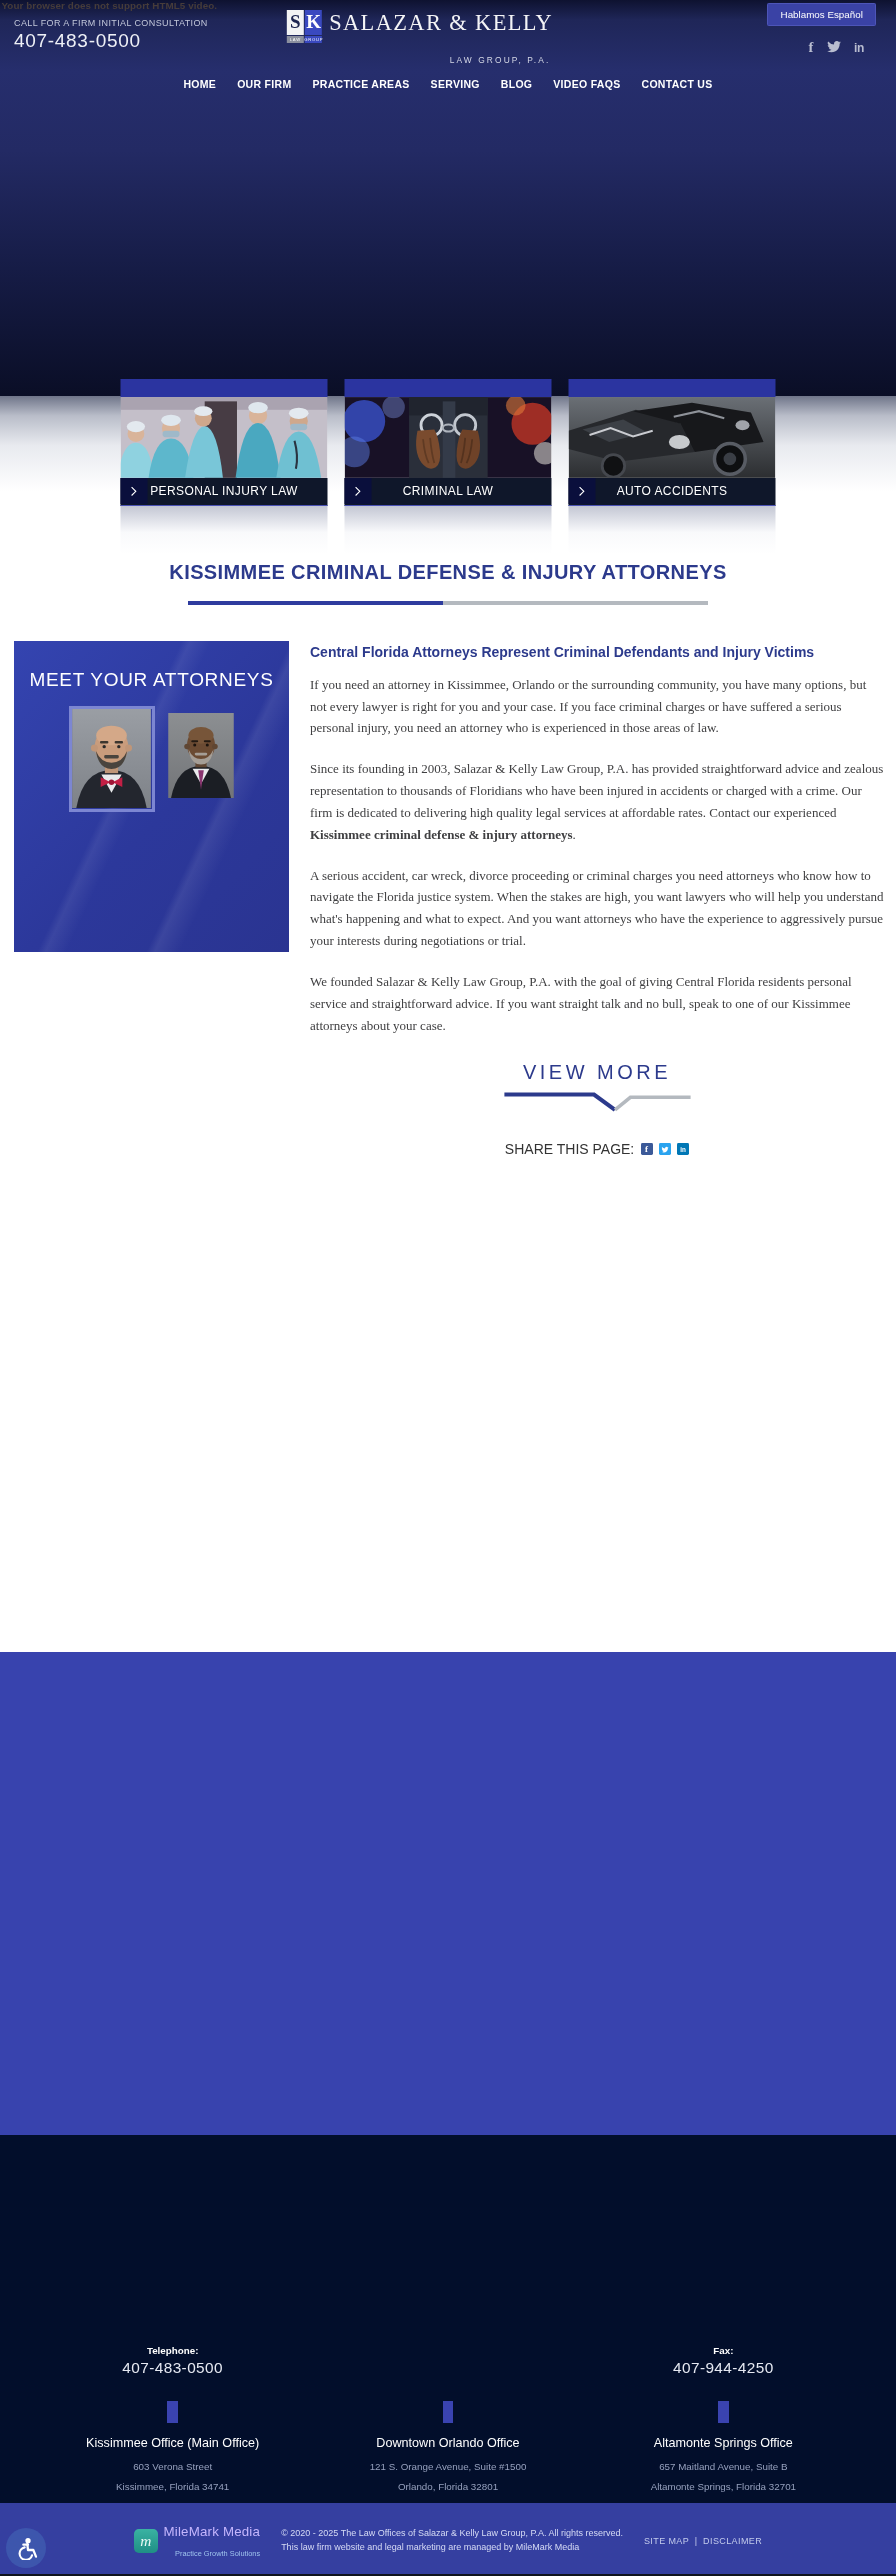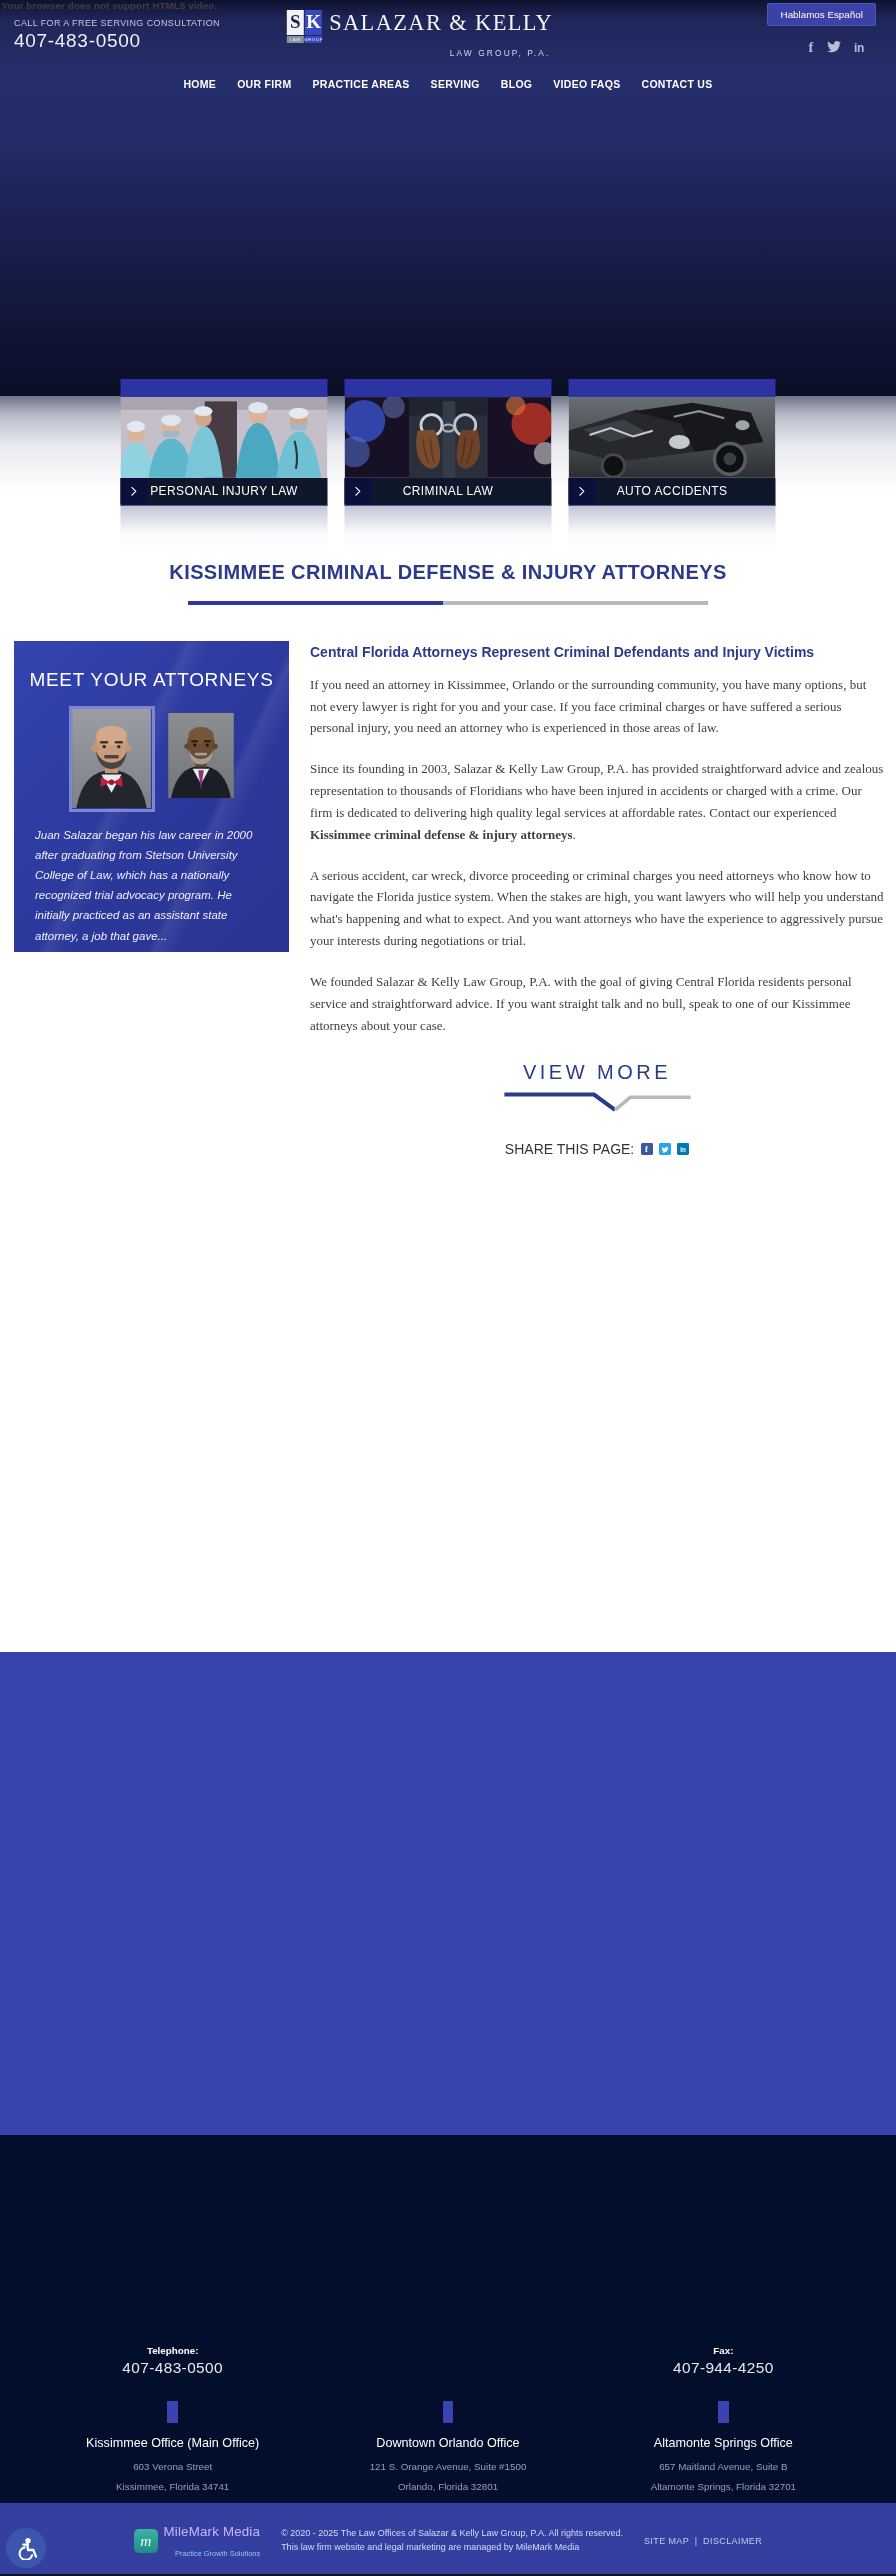--- a/index.html
+++ b/index.html
@@ -15,21 +15,21 @@
   .call-label { font-size:9px; color:#c3c8da; letter-spacing:0.4px; }
   .call-phone { font-size:19px; color:#eef0f6; letter-spacing:0.7px; margin-top:2.1px; }
   .logo-block { position:absolute; left:420px; top:9.8px; transform:translateX(-50%); display:flex; align-items:flex-start; gap:7px; }
   .sk-mark { display:grid; grid-template-columns:17px 17px; grid-template-rows:25px 7px; gap:1.4px; }
   .sk-s { background:#f2f3f5; color:#1c2450; font-family:"Liberation Serif",serif; font-size:19px; font-weight:bold; display:flex; align-items:center; justify-content:center; }
   .sk-k { background:#3a49c0; color:#fff; font-family:"Liberation Serif",serif; font-size:19px; font-weight:bold; display:flex; align-items:center; justify-content:center; }
   .sk-law { background:#8a8f9e; color:#fff; font-size:4.2px; letter-spacing:0.7px; display:flex; align-items:center; justify-content:center; }
   .sk-group { background:#3a49c0; color:#fff; font-size:4.2px; letter-spacing:0.7px; display:flex; align-items:center; justify-content:center; }
   .logo-text {}
   .logo-name { font-family:"Liberation Serif",serif; font-size:22.4px; color:#f4f4f6; letter-spacing:1.4px; white-space:nowrap; }
-  .logo-tagline { font-size:8.4px; color:#d5d8e6; letter-spacing:2.1px; text-align:right; margin-top:12px; padding-right:2.8px; }
+  .logo-tagline { font-size:8.4px; color:#d5d8e6; letter-spacing:2.1px; text-align:right; margin-top:19px; padding-right:2.8px; }
   .lang-btn { position:absolute; right:19.6px; top:2.8px; background:#3a42a5; border:0.7px solid #4d55b8; color:#fff; font-size:9.8px; padding:4.9px 12.6px; border-radius:1.4px; cursor:pointer; }
   .social-row { position:absolute; right:32px; top:39px; display:flex; align-items:center; gap:12.6px; color:#b9bdd0; }
   .soc-f { font-family:"Liberation Serif",serif; font-weight:bold; font-size:14.7px; }
   .soc-in { font-weight:bold; font-size:12px; letter-spacing:-0.3px; }
   .nav { position:absolute; top:78px; left:0; width:100%; display:flex; justify-content:center; gap:21px; }
   .nav-item { color:#fff; font-size:10.5px; font-weight:bold; letter-spacing:0.3px; cursor:pointer; }
 
   
   .cards-row { position:absolute; top:379px; left:50%; transform:translateX(-50%); width:655px; display:flex; justify-content:space-between; z-index:5; }
   .card { width:207px; cursor:pointer; }
@@ -103,21 +103,21 @@
 </style>
 </head>
 <body>
 
 <div class="page">
 
   <div class="hero">
     <div class="video-fallback">Your browser does not support HTML5 video.</div>
 
     <div class="call-block">
-      <div class="call-label">CALL FOR A FREE SERVING CONSULTATION</div>
+      <div class="call-label">CALL FOR A FIRM INITIAL CONSULTATION</div>
       <div class="call-phone">407-483-0500</div>
     </div>
 
     <div class="logo-block">
       <div class="sk-mark">
         <div class="sk-s">S</div>
         <div class="sk-k">K</div>
         <div class="sk-law">LAW</div>
         <div class="sk-group">GROUP</div>
       </div>
@@ -318,21 +318,20 @@
               <circle cx="67" cy="48" r="4" fill="#5f4633"></circle>
             <path d="M29 52 q3 22 18 22 q15 0 18 -22 q-6 14 -18 14 q-12 0 -18 -14 Z" fill="#a59e96"></path>
             <rect x="38" y="57" width="18" height="4" rx="2" fill="#a59e96"></rect>
             <rect x="33" y="39" width="10" height="3" rx="1.5" fill="#241a12"></rect>
             <rect x="51" y="39" width="10" height="3" rx="1.5" fill="#241a12"></rect>
             <circle cx="38" cy="46" r="2.2" fill="#1c140e"></circle>
               <circle cx="56" cy="46" r="2.2" fill="#1c140e"></circle>
           </svg>
         </div>
       </div>
-      <p class="sidebar-bio">Juan Salazar began his law career in 2000 after graduating from Stetson University College of Law, which has a nationally recognized trial advocacy program. He initially practiced as an assistant state attorney, a job that gave...</p>
     </aside>
 
     <div class="main-col">
       <h2 class="article-heading">Central Florida Attorneys Represent Criminal Defendants and Injury Victims</h2>
       <p class="article-p">If you need an attorney in Kissimmee, Orlando or the surrounding community, you have many options, but not every lawyer is right for you and your case. If you face criminal charges or have suffered a serious personal injury, you need an attorney who is experienced in those areas of law.</p>
       <p class="article-p"><span>Since its founding in 2003, Salazar &amp; Kelly Law Group, P.A. has provided straightforward advice and zealous representation to thousands of Floridians who have been injured in accidents or charged with a crime. Our firm is dedicated to delivering high quality legal services at affordable rates. Contact our experienced </span><strong>Kissimmee criminal defense &amp; injury attorneys</strong><span>.</span></p>
       <p class="article-p">A serious accident, car wreck, divorce proceeding or criminal charges you need attorneys who know how to navigate the Florida justice system. When the stakes are high, you want lawyers who will help you understand what's happening and what to expect. And you want attorneys who have the experience to aggressively pursue your interests during negotiations or trial.</p>
       <p class="article-p">We founded Salazar &amp; Kelly Law Group, P.A. with the goal of giving Central Florida residents personal service and straightforward advice. If you want straight talk and no bull, speak to one of our Kissimmee attorneys about your case.</p>
 
       <div class="view-more-wrap">

